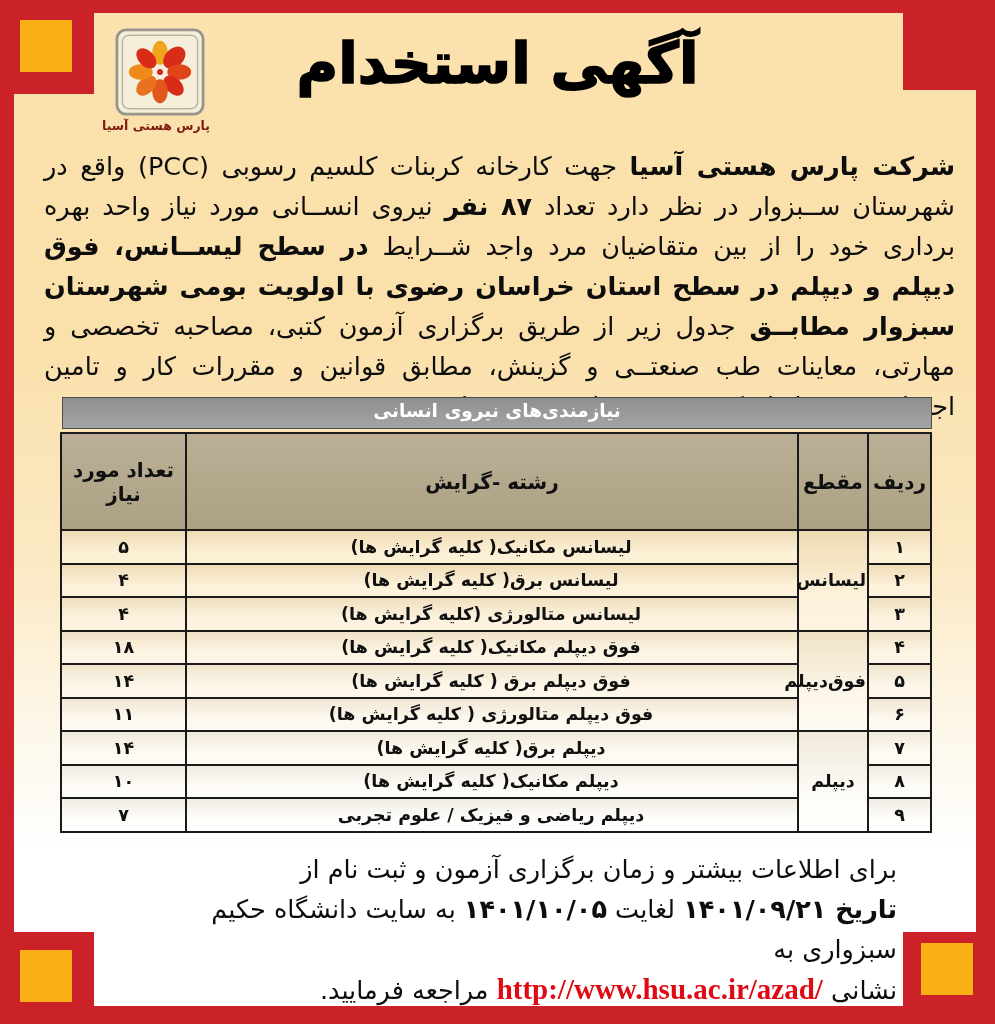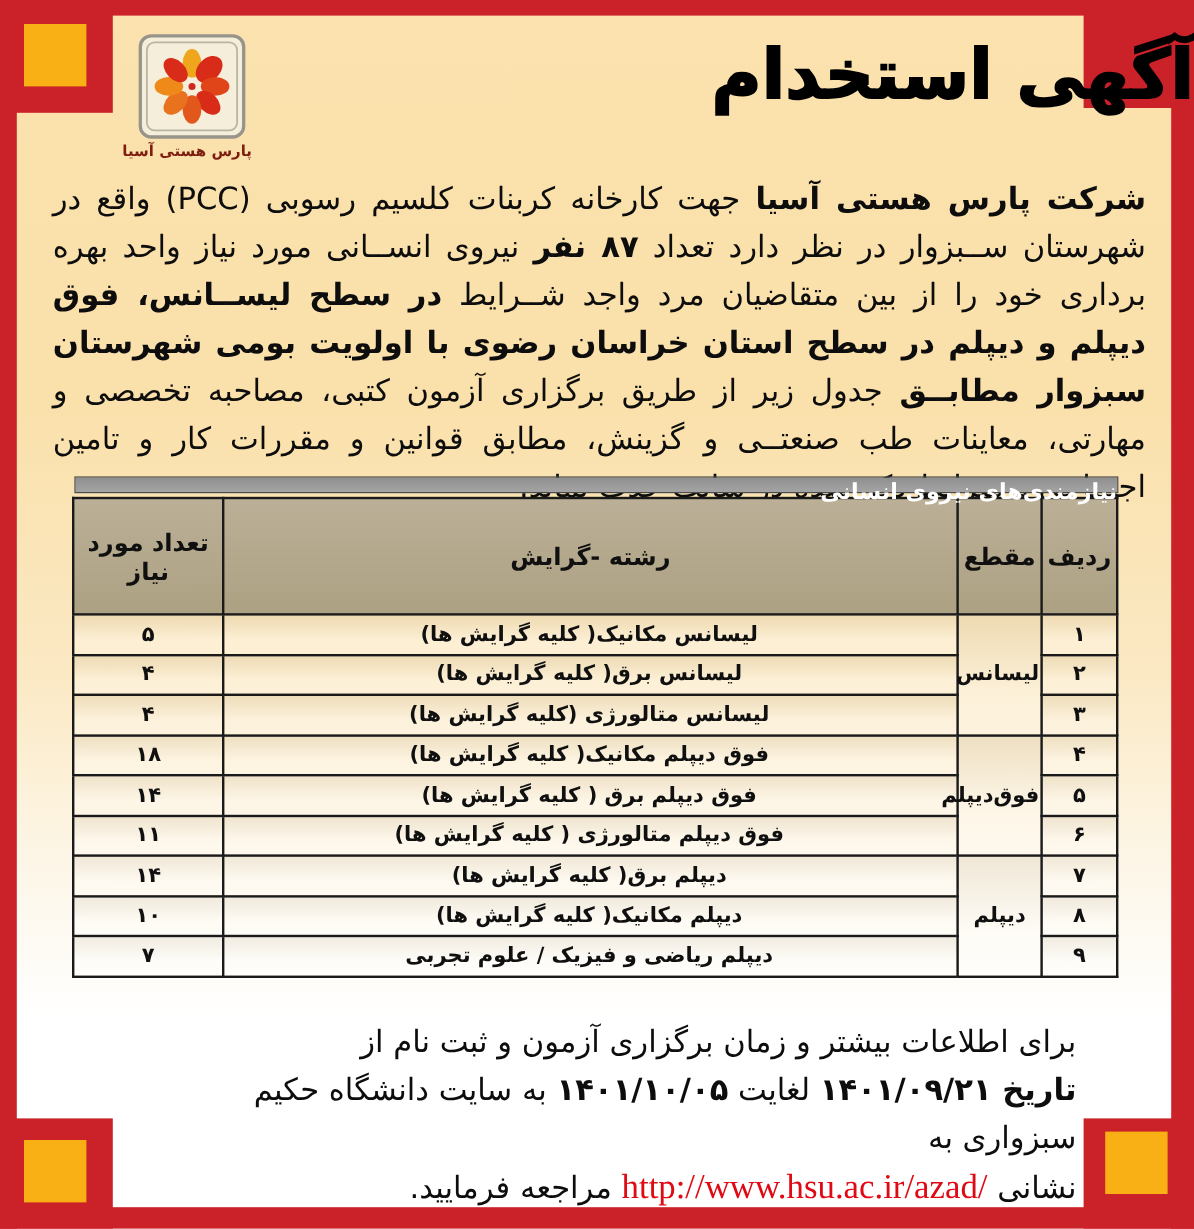--- a/index.html
+++ b/index.html
@@ -24,37 +24,37 @@
   .ysq { position:absolute; background:#f8b014; width:52px; height:52px; }
   .corner-tl .ysq { left:20px; top:20px; }
   .corner-bl .ysq { left:20px; top:18px; }
   .corner-br .ysq { left:18px; top:11px; }
 
   
   .logo { position:absolute; left:110px; top:28px; width:100px; text-align:left; }
   .logo svg { display:block; margin:0 auto; }
   .logo-label { margin-top:2px; font-size:12.5px; font-weight:bold; color:#7e1c10; white-space:nowrap; }
   h1.title {
-    position:absolute; left:0; right:0; top:30px; 
+    position:absolute; left:0; right:0; top:30px; text-align:center;
     font-size:57px; font-weight:bold; color:#000;
     -webkit-text-stroke:1.6px #000; letter-spacing:-1px;
   }
 
   
   .intro {
     position:absolute; right:40px; left:44px; top:146px;
     font-size:25.5px; line-height:40px; color:#0d0d0d;
     text-align:justify; text-align-last:right;
   }
   .b { font-weight:bold; }
 
   
   .table-wrap { position:absolute; left:62px; top:397px; width:870px; }
   .tbl-caption {
-    height:14px; line-height:25px; 
+    height:32px; line-height:25px; text-align:center;
     background:linear-gradient(180deg,#8f8f8f,#a4a4a4);
     border:1px solid #4c4c4c; color:#ffffff;
     font-size:18.5px; font-weight:bold; margin-bottom:3px;
   }
   table.req { width:100%; border-collapse:collapse; table-layout:fixed; }
   table.req th, table.req td {
     border:2px solid #1a1a1a; text-align:center; vertical-align:middle;
     font-weight:bold; color:#101010;
     background:linear-gradient(180deg, rgba(125,104,70,0.10), rgba(255,255,255,0.30) 65%);
   }
@@ -66,21 +66,21 @@
   td.c-field { text-align:right; padding-right:2px; }
   td.c-level { font-size:16px; padding:0 1px; }
 
   
   .footer {
     position:absolute; left:111px; right:98px; top:849px;
     text-align:right; font-size:25.5px; line-height:40px; color:#0d0d0d;
   }
   .url {
     direction:ltr; unicode-bidi:isolate;
-    font-family:"Liberation Serif", serif; font-weight:normal;
+    font-family:"Liberation Serif", serif; font-weight:bold;
     color:#e00a14; font-size:29px;
   }
 </style>
 </head>
 <body>
 
 <div class="page">
 
   <div class="red edge-top"></div>
   <div class="red edge-left"></div>

